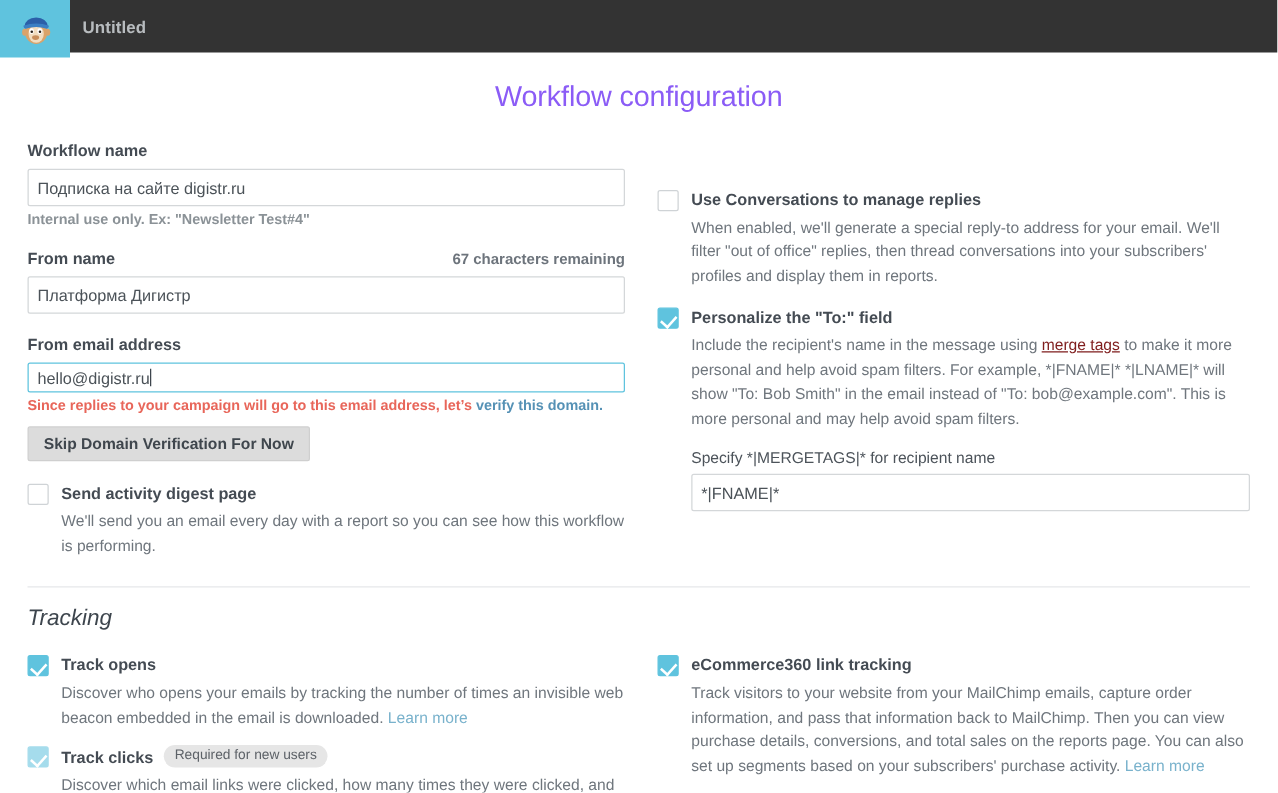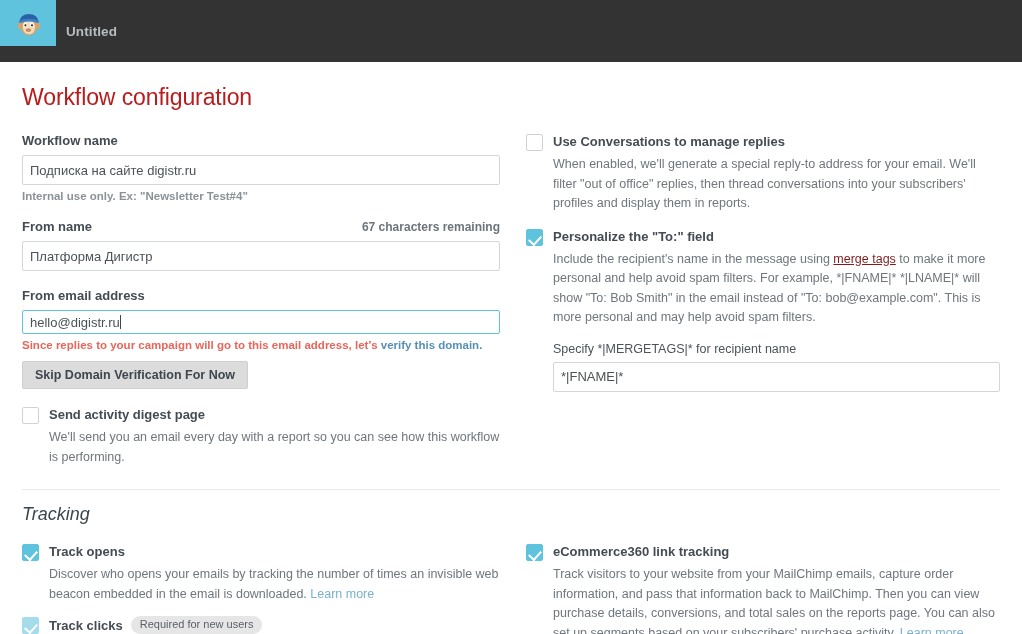--- a/index.html
+++ b/index.html
@@ -7,21 +7,21 @@
     margin: 0; padding: 0;
     width: 1022px; height: 634px;
     overflow: hidden;
     background: #ffffff;
     font-family: "Liberation Sans", sans-serif;
     color: #53585f;
   }
 
   
   .topbar {
-    height: 62px; width: 100%;
+    height: 42px; width: 100%;
     background: #333333;
     display: flex; align-items: stretch;
   }
   .logo-tile {
     width: 56px; height: 46px;
     background: #5fc3de;
     display: flex; align-items: center; justify-content: center;
     flex: 0 0 56px;
   }
   .logo-tile svg { display: block; }
@@ -32,28 +32,30 @@
     font-weight: bold;
     color: #b8bcbf;
     letter-spacing: 0.1px;
   }
 
   
   .page { padding: 0 22px; }
   .page-title {
     font-size: 23px;
     font-weight: normal;
-    color: #b91c1c;
+    color: #8b5cf6;
     margin: 22px 0 0 0;
     letter-spacing: -0.1px;
+    text-align: center;
   }
 
   .columns {
     display: flex;
     margin-top: 22px;
+    align-items: center;
   }
   .col-left { width: 478px; flex: 0 0 478px; }
   .col-right { flex: 1 1 auto; padding-left: 26px; }
 
   
   .field-label {
     font-size: 13px;
     font-weight: bold;
     color: #444b53;
     margin-bottom: 7px;

